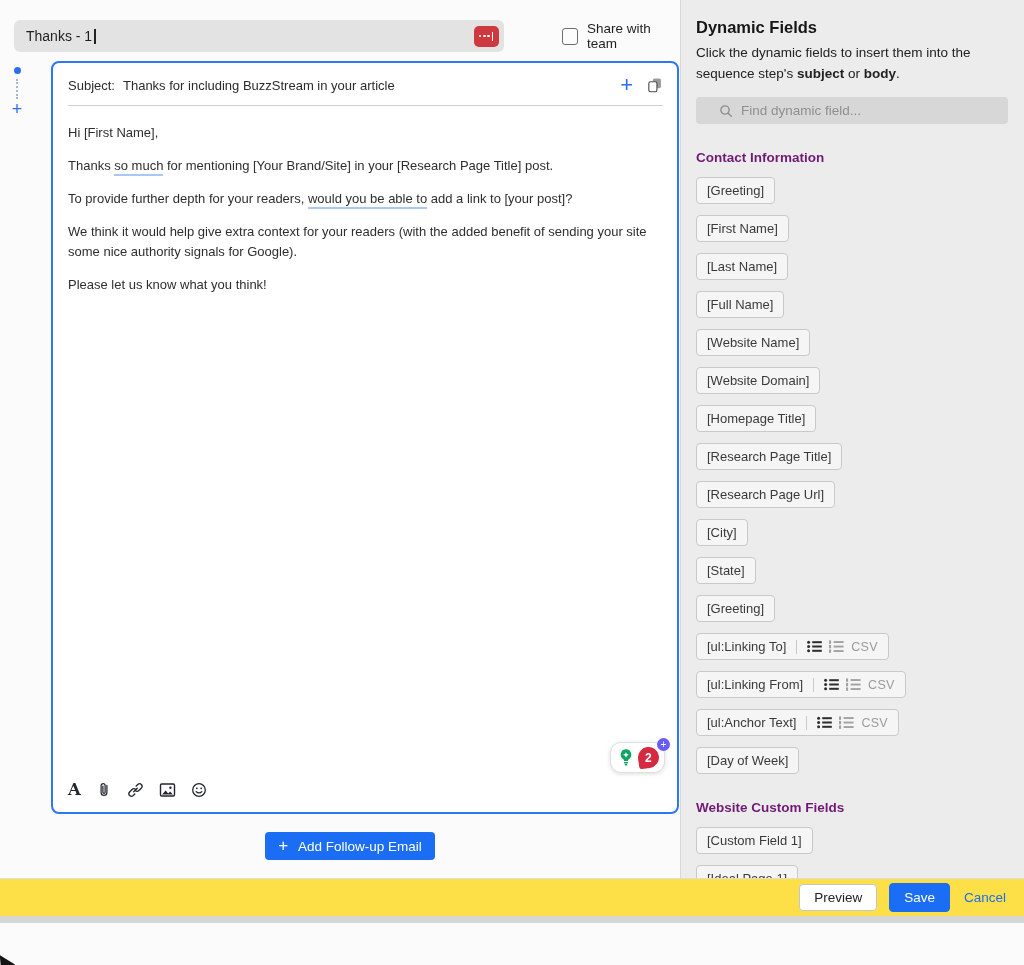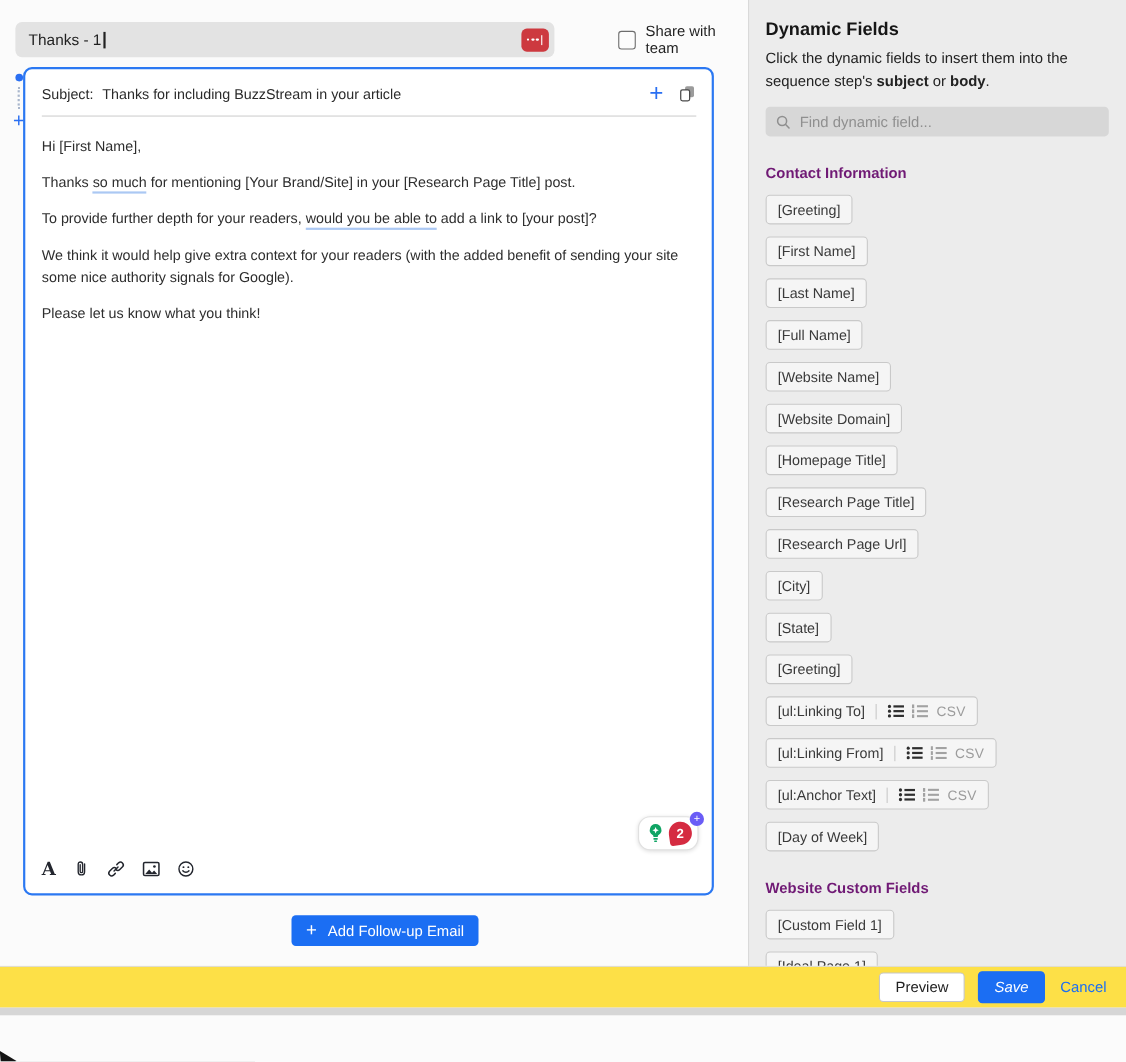--- a/index.html
+++ b/index.html
@@ -24,21 +24,21 @@
   .checkbox{width:15px;height:15px;border:1.5px solid #6d6d6d;border-radius:3px;background:#fcfcfc;cursor:pointer;}
   .share-label{font-size:13.5px;color:#1f1f1f;}
 
   
   .timeline{position:absolute;left:10px;top:67px;width:14px;display:flex;flex-direction:column;align-items:center;}
   .tl-dot{width:7px;height:7px;border-radius:50%;background:#2a6ff2;}
   .tl-line{height:20px;border-left:2px dotted #a9b6cc;margin:5px 0 3px;}
   .tl-plus{color:#2a6ff2;font-size:18px;line-height:15px;cursor:pointer;}
 
   
-  .editor{position:absolute;left:21px;top:61px;width:628px;height:753px;background:#fff;border:2px solid #2b78f2;border-radius:8px;box-sizing:border-box;display:flex;flex-direction:column;}
+  .editor{position:absolute;left:51px;top:61px;width:628px;height:753px;background:#fff;border:2px solid #2b78f2;border-radius:8px;box-sizing:border-box;display:flex;flex-direction:column;}
   .subject-row{display:flex;align-items:center;padding:13px 14px 9px 15px;font-size:13px;color:#2b2b2b;}
   .subject-value{margin-left:8px;}
   .subj-plus{margin-left:auto;color:#2a6ff2;font-size:22px;font-weight:300;line-height:18px;cursor:pointer;}
   .subj-copy{margin-left:13px;cursor:pointer;display:flex;}
   .divider{border-top:1px solid #cfcfcf;margin:2px 14px 0 15px;}
   .ebody{flex:1;padding:4px 16px 0 15px;font-size:13px;color:#2e2e2e;line-height:20px;overflow:hidden;cursor:text;}
   .ebody p{margin:13px 0 0;}
   .sug{border-bottom:2px solid #abc8f3;padding-bottom:.5px;}
   .badge-row{display:flex;justify-content:flex-end;padding:0 12px 2px;}
   .assist{position:relative;display:flex;align-items:center;gap:3px;background:#fff;border:1px solid #e0e0e0;border-radius:11px;padding:4px 5px 4px 6px;box-shadow:0 1px 4px rgba(0,0,0,.14);cursor:pointer;}
@@ -50,33 +50,33 @@
   .tb-a{font-family:"DejaVu Serif","Liberation Serif",serif;font-weight:bold;font-size:16.5px;color:#23262e;line-height:16px;}
 
   
   .followup{position:absolute;left:265px;top:832px;width:170px;height:28px;background:#1b6ef3;border-radius:4px;color:#fff;display:flex;align-items:center;justify-content:center;gap:10px;font-size:13.5px;cursor:pointer;}
   .fu-plus{font-size:17px;font-weight:300;line-height:14px;}
 
   
   .sidebar{width:344px;background:#ececec;border-left:1px solid #d9d9d9;box-sizing:border-box;padding:18px 16px 0 15px;overflow:hidden;}
   .sb-title{font-size:16.5px;font-weight:bold;color:#161616;margin-bottom:5px;}
   .sb-desc{font-size:13.5px;color:#222;line-height:21px;width:312px;}
-  .search{margin-top:13px;height:27px;background:#d7d7d7;border-radius:4px;display:flex;align-items:center;padding:0 9px;gap:6px;}
+  .search{margin-top:13px;height:27px;background:#d7d7d7;border-radius:4px;display:flex;align-items:center;padding:0 23px;gap:6px;}
   .search input{border:0;background:transparent;outline:none;font-size:13.5px;color:#555;width:100%;font-family:inherit;}
   .search input::placeholder{color:#8f8f8f;}
   .sec-title{font-size:13.5px;font-weight:bold;color:#701a75;margin-top:26px;}
   .chip-list{margin-top:12px;}
   .chip{display:flex;width:max-content;align-items:center;background:#f5f5f5;border:1px solid #c9c9c9;border-radius:4px;padding:5px 10px;font-size:13px;color:#3a3a3a;margin-bottom:11px;cursor:pointer;}
   .chip-extras{display:flex;align-items:center;gap:7px;border-left:1px solid #c9c9c9;margin-left:10px;padding-left:10px;}
   .csv{font-size:12.5px;color:#9c9c9c;letter-spacing:.3px;}
 
   
   .footer{height:38px;background:#fde047;border-top:1px solid #ddd;display:flex;align-items:center;justify-content:flex-end;padding:0 16px;gap:12px;box-sizing:border-box;}
   .btn-preview{background:#fff;border:1px solid #c6c6c6;border-radius:4px;padding:5px 14px;font-size:13.5px;color:#222;cursor:pointer;font-family:inherit;}
-  .btn-save{background:#1b6ef3;border:1px solid #1b6ef3;border-radius:4px;padding:6px 14px;font-size:13.5px;color:#fff;cursor:pointer;font-family:inherit;font-style:italic;}
+  .btn-save{background:#1b6ef3;border:1px solid #1b6ef3;border-radius:4px;padding:6px 14px;font-size:13.5px;color:#fff;cursor:pointer;font-family:inherit;}
   .btn-cancel{background:none;border:0;font-size:13.5px;color:#1b6ef3;cursor:pointer;font-family:inherit;padding:0 2px;}
   .edge{height:7px;background:#d6d6d6;}
   .mouse{position:absolute;left:-4px;bottom:-5px;width:0;height:0;border-left:8px solid transparent;border-right:8px solid transparent;border-bottom:16px solid #141414;transform:rotate(-32deg);}
 </style>
 </head>
 <body>
 
 <div class="app">
 
 

